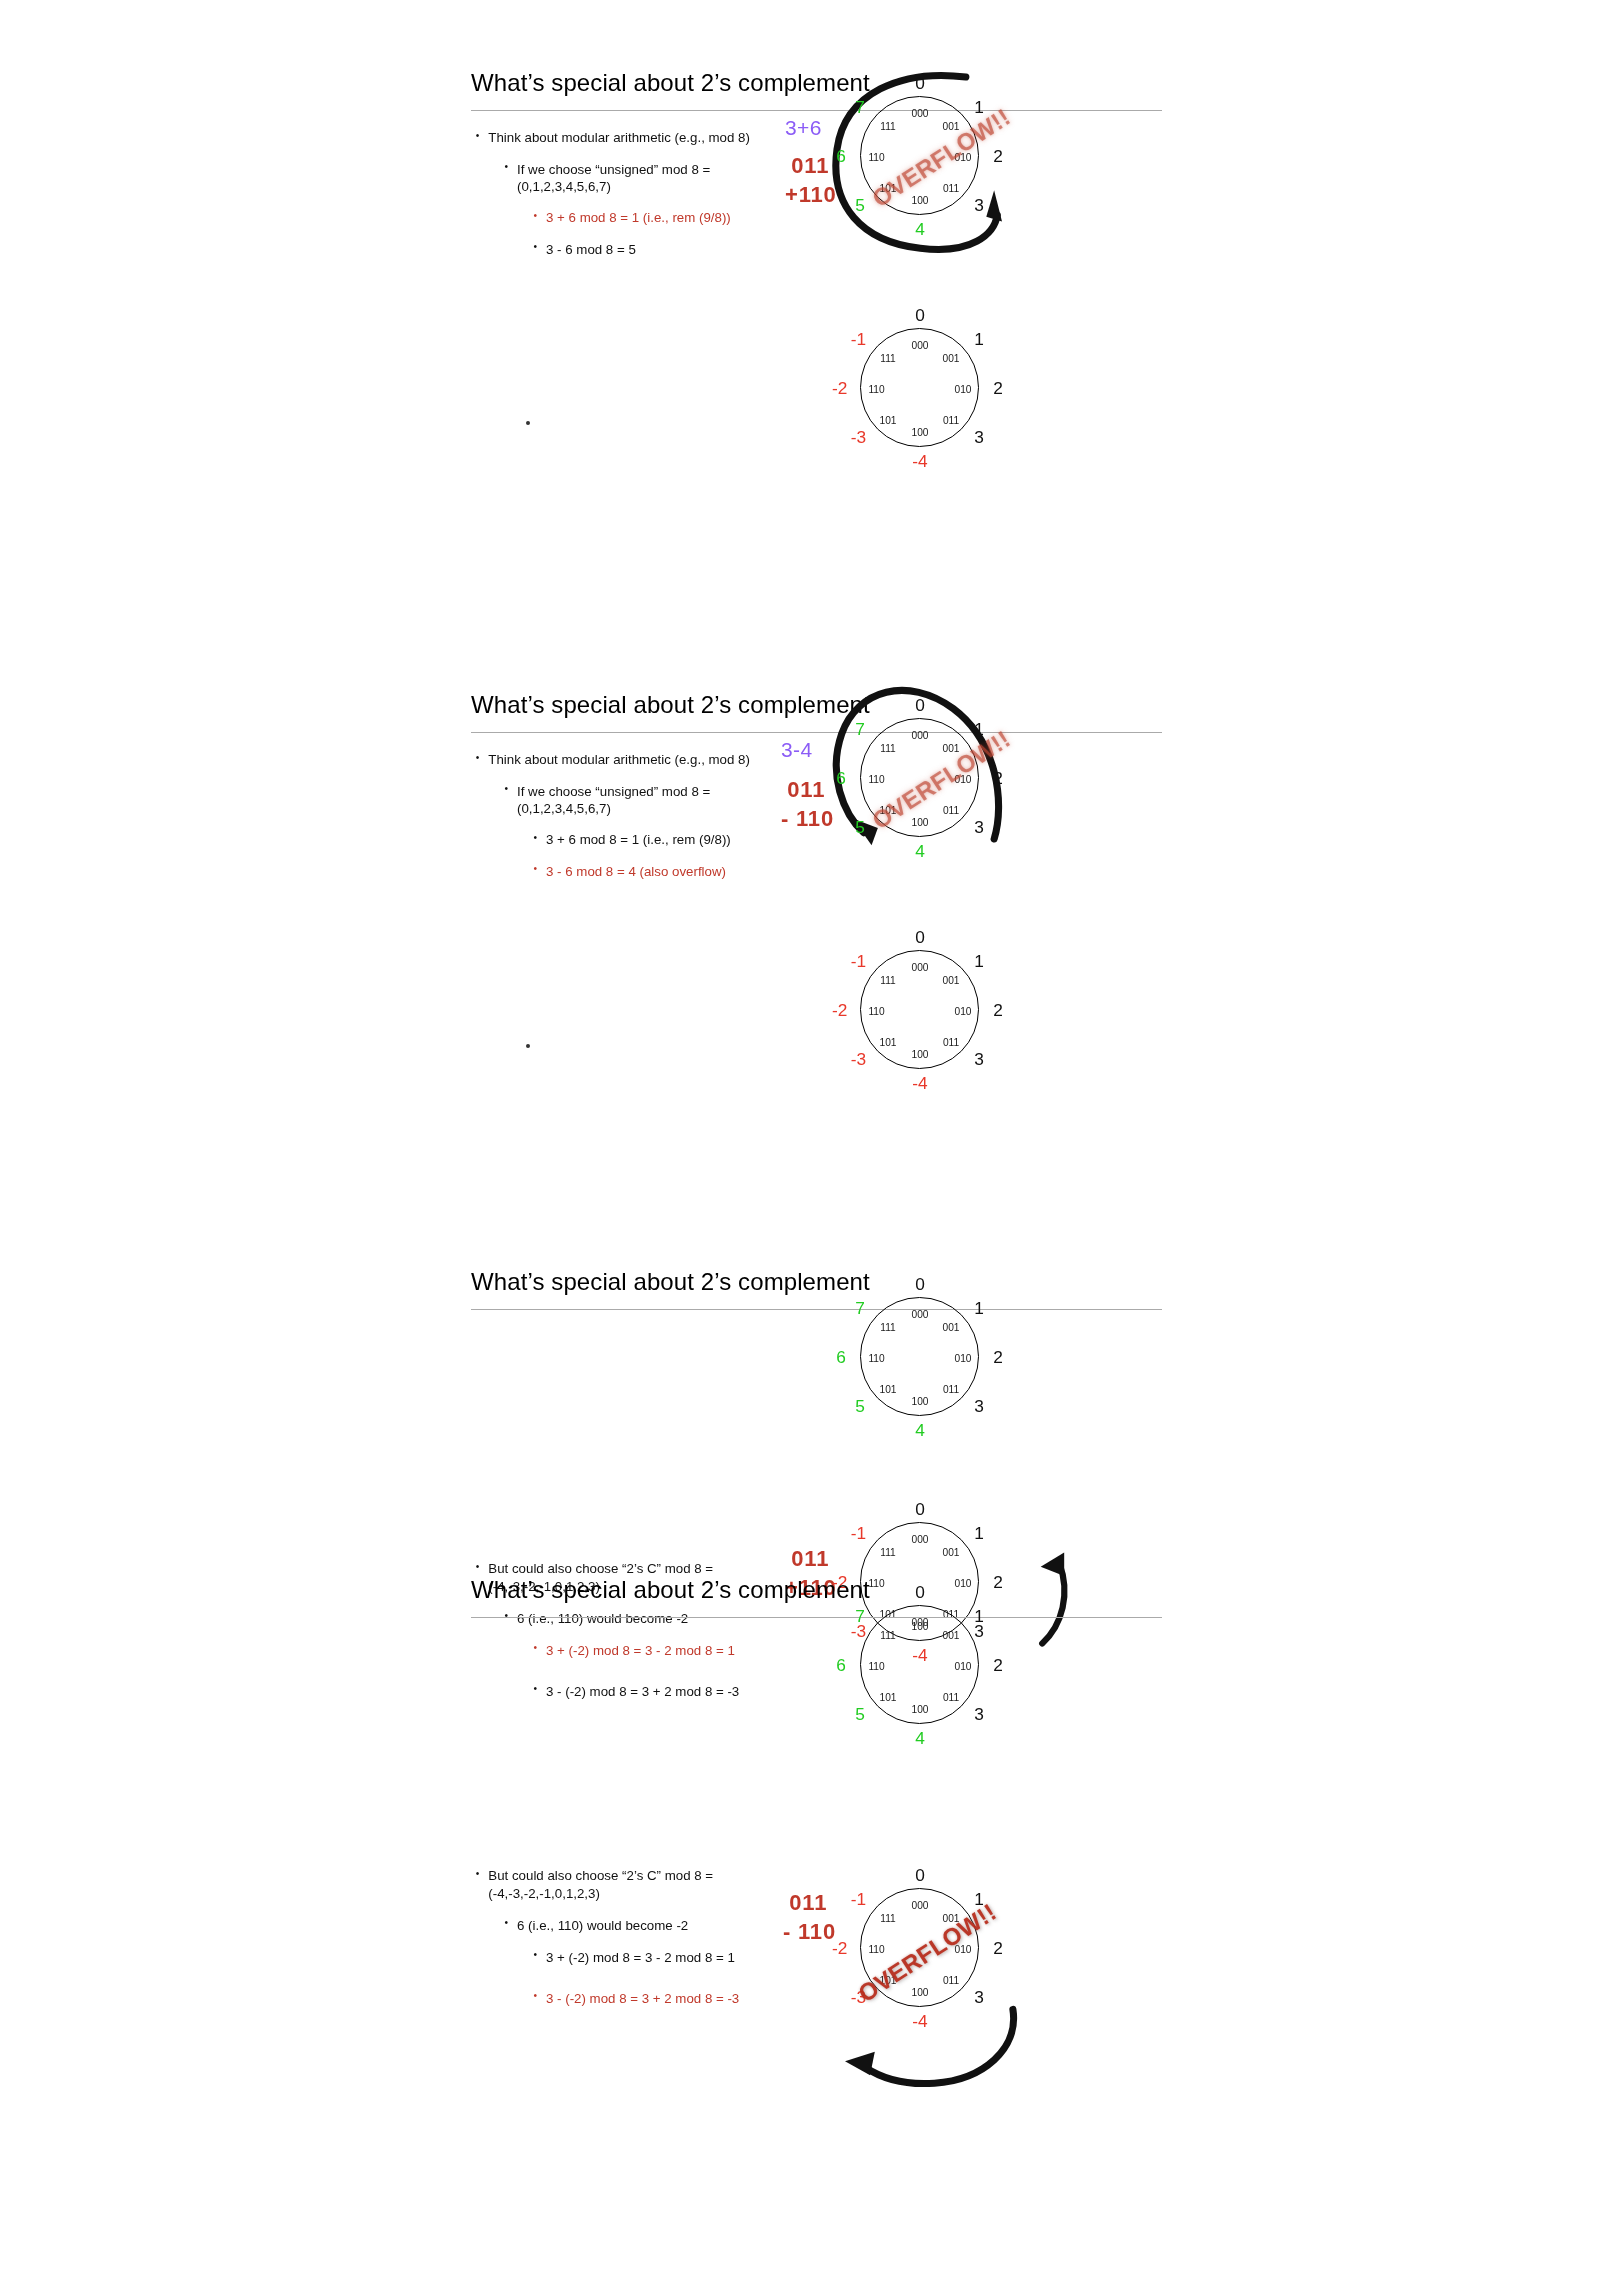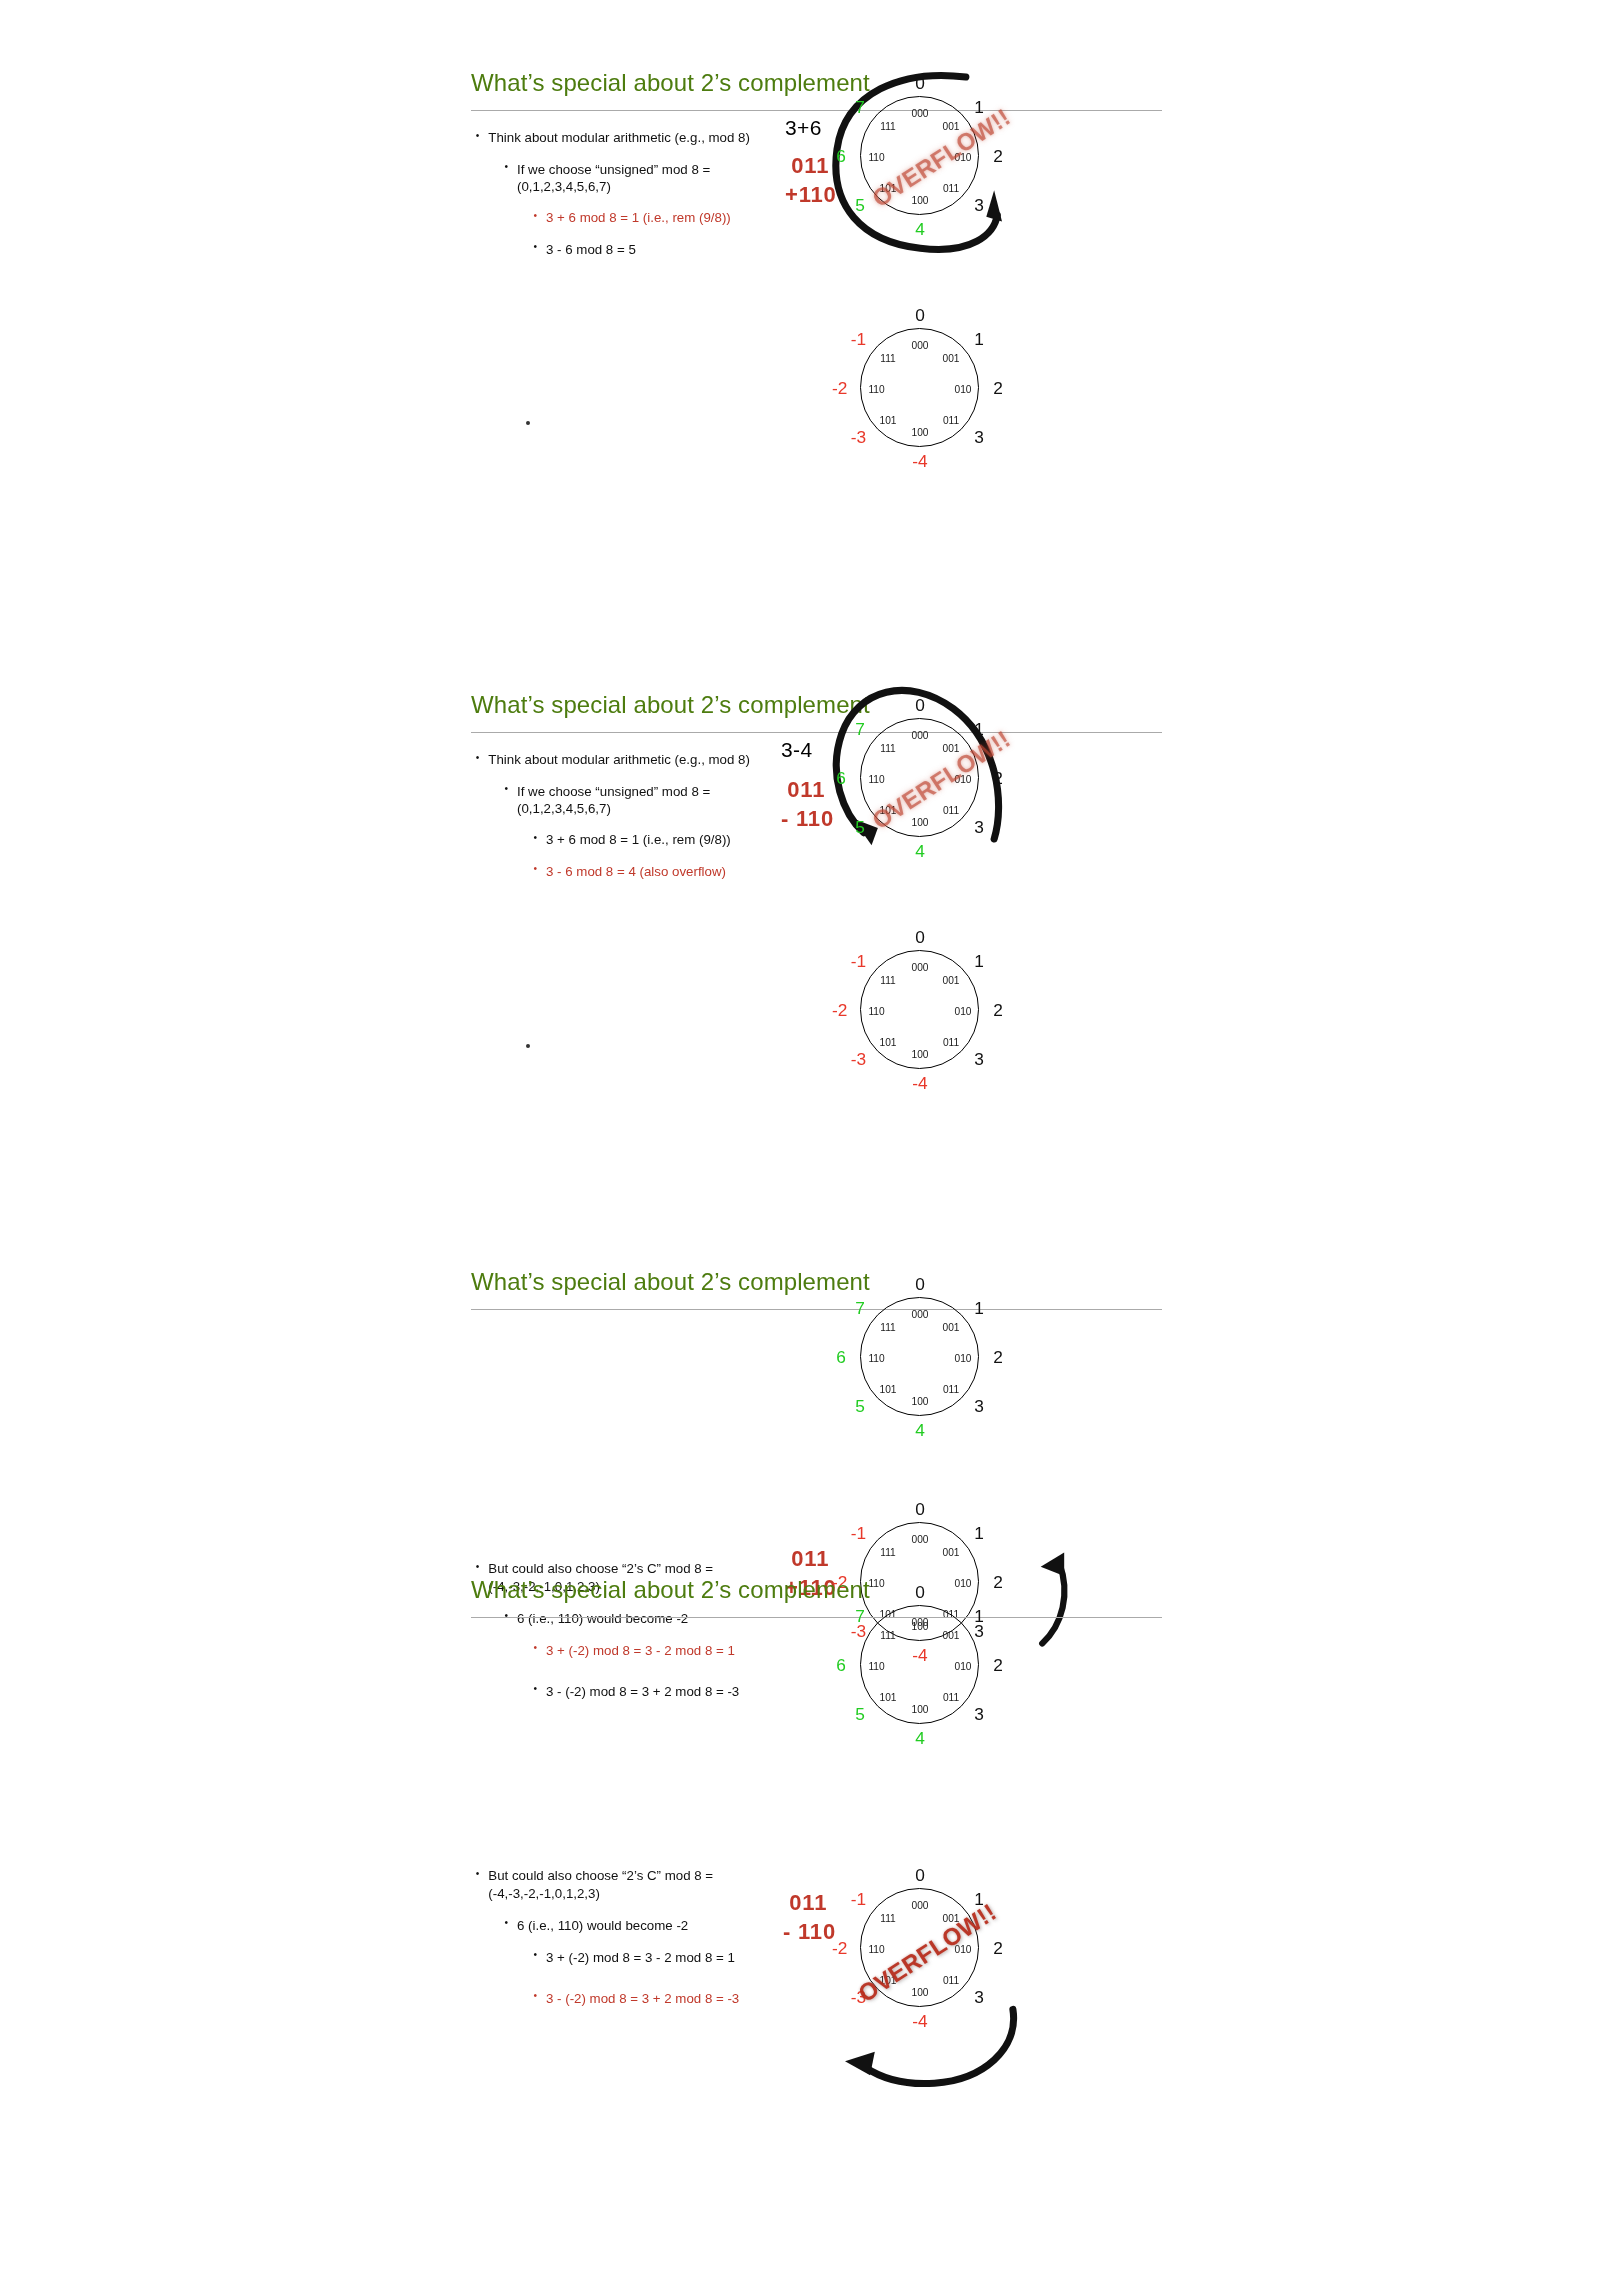--- a/index.html
+++ b/index.html
@@ -8,21 +8,21 @@
     font-family:"Liberation Sans", sans-serif;
     color:#000;
     -webkit-font-smoothing:antialiased;
   }
   .page{position:relative;width:1623px;height:2295px;background:#fff;overflow:hidden;}
 
   
   .slide{position:absolute;left:471px;width:691px;}
   .slide-title{
     font-size:24px; font-weight:400; letter-spacing:0.1px;
-    color:#4d7c0f; white-space:nowrap;
+    color:#000000; white-space:nowrap;
   }
   .slide-rule{
     height:0.8px;background:#aaaaaa;margin-top:12.6px;width:691px;
   }
 
   
   .bullets{position:relative;margin-top:17.3px;}
   .b{position:relative;line-height:1.34;color:#111;}
   .b::before{
     content:"\2022";
@@ -35,21 +35,21 @@
   .red{color:#c0392b;}
   .dark{color:#111;}
   .gap{height:13.3px;}
   .tinydot{
     position:absolute;width:3.9px;height:3.9px;border-radius:50%;
     background:#333;
   }
 
   
   .eqblk{position:absolute;text-align:left;}
-  .eq-op{font-size:21px;font-weight:400;color:#000000;letter-spacing:0.4px;}
+  .eq-op{font-size:21px;font-weight:400;color:#8b5cf6;letter-spacing:0.4px;}
   .eq-n{font-size:22px;font-weight:700;color:#c0392b;letter-spacing:0.8px;line-height:1.32;}
 
   
   .circle{position:absolute;}
   .circle .ring{
     position:absolute;left:0;top:0;
     border:1.6px solid #000;border-radius:50%;
     box-sizing:border-box;
   }
   .circle span{

